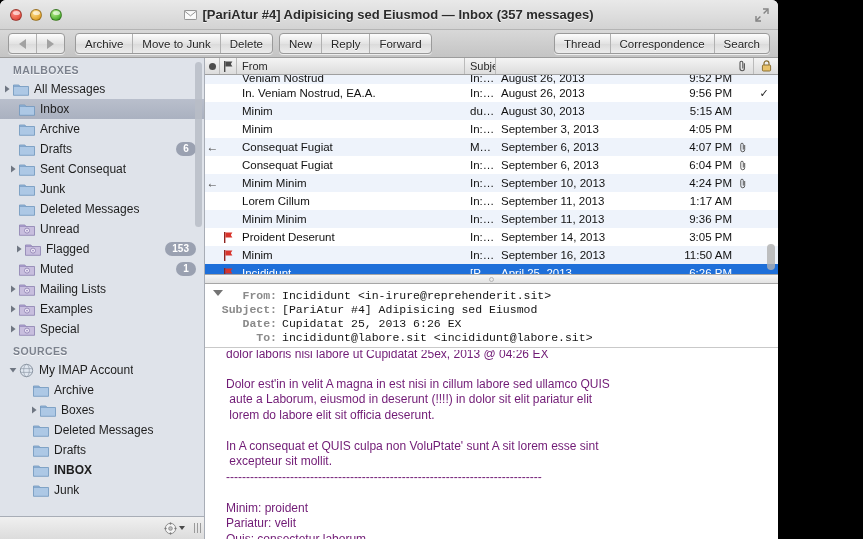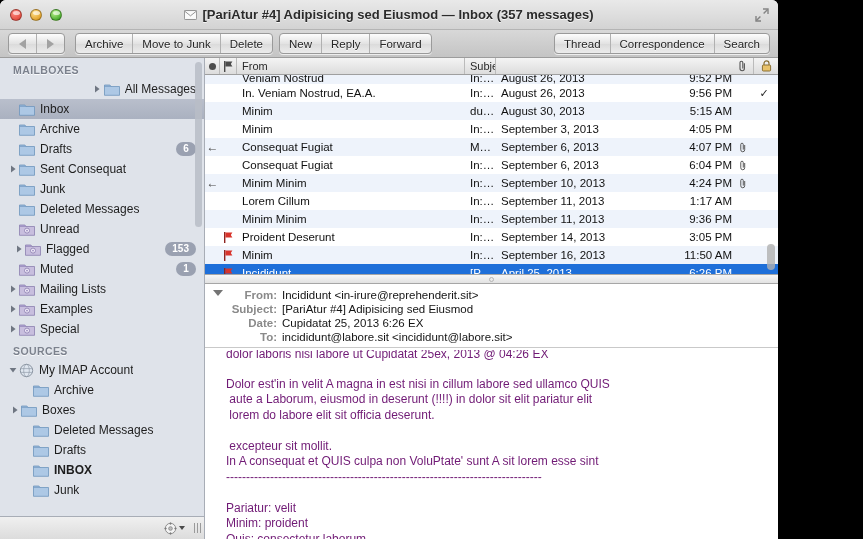--- a/index.html
+++ b/index.html
@@ -199,21 +199,21 @@
     height: 10px; flex: 0 0 10px;
     background: linear-gradient(to bottom, #f7f7f7, #e2e2e2);
     border-top: 1px solid #a6a6a6; border-bottom: 1px solid #a6a6a6;
     display: flex; align-items: center; justify-content: center;
   }
   .dimple { width: 5px; height: 5px; border-radius: 50%; border: 1px solid #b5b5b5; }
 
   
   .msg-head {
     flex: 0 0 60px; background: #fff; padding: 4px 0 2px 0;
-    font-size: 11.5px; position: relative;
+    font-size: 11.5px; position: relative; font-family: Liberation Mono, monospace;
   }
   .mh-row { display: flex; height: 14px; align-items: center; }
   .mh-disc {
     position: absolute; left: 8px; top: 6px;
     width: 0; height: 0;
     border-left: 5px solid transparent; border-right: 5px solid transparent;
     border-top: 6px solid #747474;
   }
   .mh-label {
     flex: 0 0 77px; text-align: right; padding-right: 5px;
@@ -288,21 +288,21 @@
       </div>
     </div>
   </div>
 
   <div class="body">
 
     <div class="sidebar">
       <div class="sb-scroll">
         <div id="sidebar-sections">
             <div class="sb-head">MAILBOXES</div>
-            <div class="sb-row" style="padding-left: 0; justify-content: flex-end;">
+            <div class="sb-row" style="padding-left: 0;">
               <span class="disc">
                 <svg width="8" height="8" viewBox="0 0 8 8">
                   <path d="M2 0.6 V7.4 L6.6 4 Z" fill="#6f7682"></path>
                 </svg>
               </span>
               <svg viewBox="0 0 16 13" class="folder">
                 <path d="M0.5 2.2 h5.4 l1.2 1.3 h8.4 v8.8 h-15 Z" fill="#adc8e5" stroke="#6f95bd" stroke-width=".8"></path>
                 <path d="M0.5 2.2 h5.4 l1.2 1.3 h-6.6 Z" fill="#9dbcdd" stroke="#6f95bd" stroke-width=".6"></path>
               </svg>
               <span class="sb-label">All Messages</span>
@@ -453,21 +453,21 @@
               <span class="sb-label">My IMAP Account</span>
             </div>
             <div class="sb-row" style="padding-left: 20px;">
               <span class="disc"></span>
               <svg viewBox="0 0 16 13" class="folder">
                 <path d="M0.5 2.2 h5.4 l1.2 1.3 h8.4 v8.8 h-15 Z" fill="#adc8e5" stroke="#6f95bd" stroke-width=".8"></path>
                 <path d="M0.5 2.2 h5.4 l1.2 1.3 h-6.6 Z" fill="#9dbcdd" stroke="#6f95bd" stroke-width=".6"></path>
               </svg>
               <span class="sb-label">Archive</span>
             </div>
-            <div class="sb-row" style="padding-left: 8px;">
+            <div class="sb-row" style="padding-left: 27px;">
               <span class="disc">
                 <svg width="8" height="8" viewBox="0 0 8 8">
                   <path d="M2 0.6 V7.4 L6.6 4 Z" fill="#6f7682"></path>
                 </svg>
               </span>
               <svg viewBox="0 0 16 13" class="folder">
                 <path d="M0.5 2.2 h5.4 l1.2 1.3 h8.4 v8.8 h-15 Z" fill="#adc8e5" stroke="#6f95bd" stroke-width=".8"></path>
                 <path d="M0.5 2.2 h5.4 l1.2 1.3 h-6.6 Z" fill="#9dbcdd" stroke="#6f95bd" stroke-width=".6"></path>
               </svg>
               <span class="sb-label">Boxes</span>
@@ -747,25 +747,25 @@
       </div>
 
       <div class="msg-body">
         <div id="message-body-lines">
             <div class="bline clip-top">dolor laboris nisi labore ut Cupidatat 25ex, 2013 @ 04:26 EX</div>
             <div class="bline blank"></div>
             <div class="bline">Dolor est'in in velit A magna in est nisi in cillum labore sed ullamco QUIS</div>
             <div class="bline"> aute a Laborum, eiusmod in deserunt (!!!!) in dolor sit elit pariatur elit</div>
             <div class="bline"> lorem do labore elit sit officia deserunt.</div>
             <div class="bline blank"></div>
+            <div class="bline">In A consequat et QUIS culpa non VoluPtate' sunt A sit lorem esse sint</div>
             <div class="bline"> excepteur sit mollit.</div>
-            <div class="bline">In A consequat et QUIS culpa non VoluPtate' sunt A sit lorem esse sint</div>
             <div class="bline">-------------------------------------------------------------------------------</div>
             <div class="bline blank"></div>
+            <div class="bline">Minim: proident</div>
             <div class="bline">Pariatur: velit</div>
-            <div class="bline">Minim: proident</div>
             <div class="bline">Quis: consectetur laborum</div>
           </div>
       </div>
 
     </div>
   </div>
 </div>
 
 </body></html>

